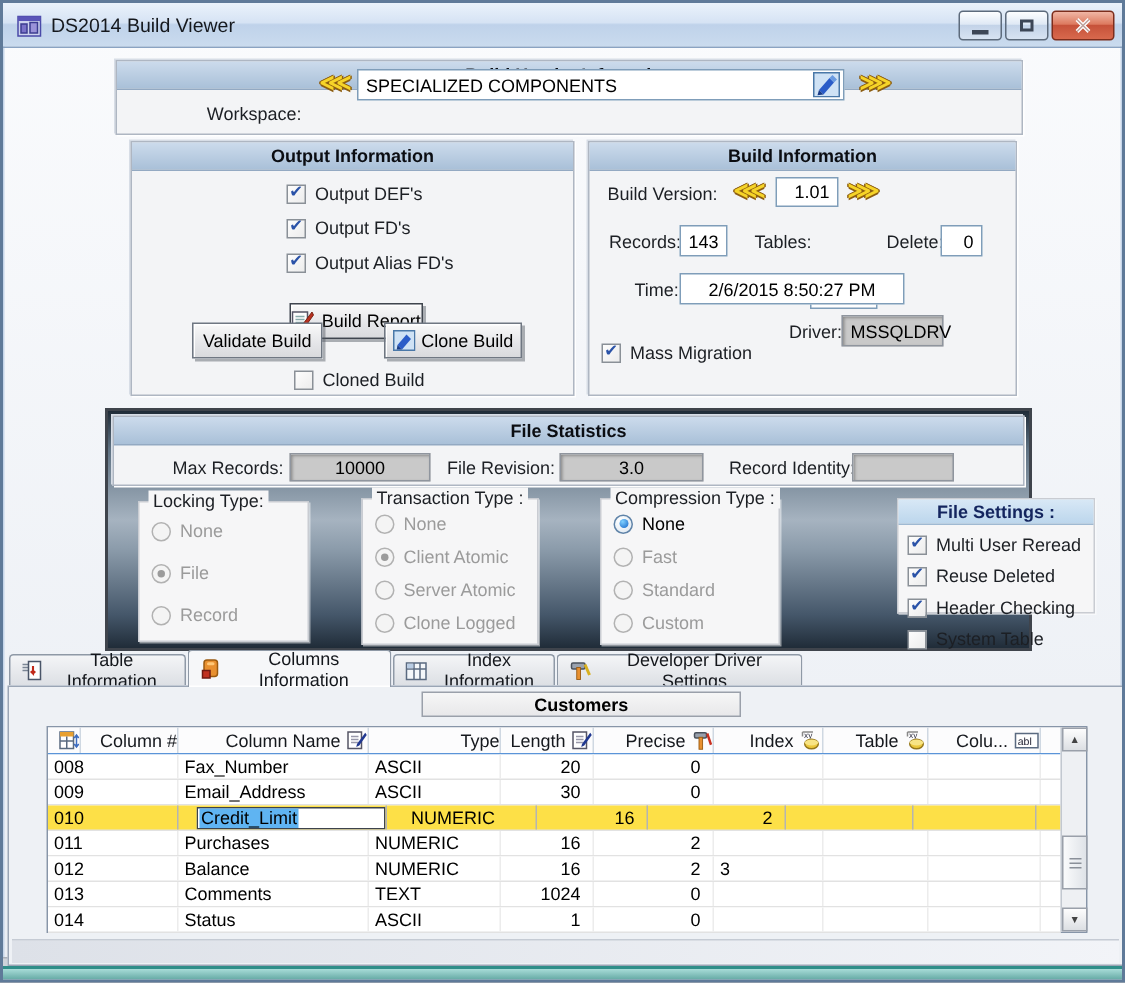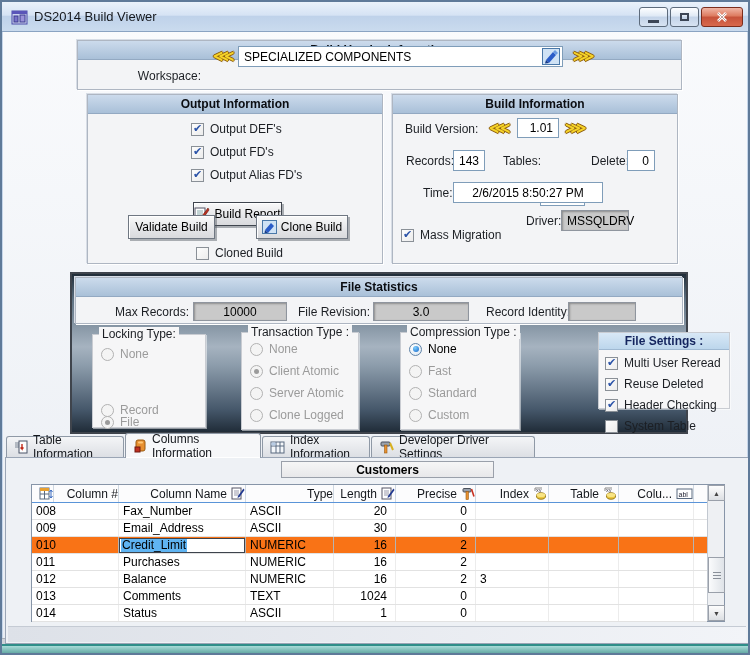--- a/index.html
+++ b/index.html
@@ -51,37 +51,37 @@
   
   .statband{position:absolute;left:68px;top:270px;width:618px;height:162px;border:2px solid #3f444c;
     background:linear-gradient(180deg,#202c38 0%,#5e7182 16%,#a6b3c0 46%,#8c9cab 58%,#45576a 86%,#202c38 100%);}
   .fs{position:absolute;background:#f6f6f7;border:1px solid #c9ccd2;box-shadow:1px 1px 0 rgba(255,255,255,.5);}
   .fs .legend{position:absolute;top:-8px;left:6px;background:#f6f6f7;padding:0 3px;font-size:12px;color:#1c1f24;white-space:nowrap;}
   .fsettings-hd{height:17px;background:linear-gradient(180deg,#d8e8f6,#bcd6ec);text-align:center;
     font-size:12px;font-weight:bold;color:#14255e;line-height:16px;border-bottom:1px solid #9fb9d2;}
   
   .tab{position:absolute;top:434px;height:21px;background:linear-gradient(180deg,#f4f5f7,#dcdfe4);
     border:1px solid #8f99a6;border-bottom:none;border-radius:3px 3px 0 0;display:flex;align-items:center;
-    gap:5px;padding:0 7px;font-size:12px;color:#14171c;}
+    gap:5px;padding:0 7px;font-size:12px;color:#14171c;text-align:center;}
   .tab.active{top:431px;height:25px;background:#f6f7f9;z-index:5;box-shadow:0 -1px 0 #ffffff inset;}
   .panel{position:absolute;left:3px;top:455px;width:744px;height:187px;background:#eef1f5;
     border:1px solid #9aa5b5;z-index:1;}
   
   .tname{position:absolute;left:275px;top:3px;width:213px;height:17px;background:linear-gradient(180deg,#f6f6f6,#e8e8ea);
     border:1px solid #9aa0aa;font-size:12px;display:flex;align-items:center;justify-content:center;color:#000;font-weight:bold;}
   .gridwrap{position:absolute;left:25px;top:26px;width:694px;height:138px;border:1px solid #8795a8;background:#fff;display:flex;}
   .gridcols{width:675px;}
   .ghead{display:grid;grid-template-columns:22px 65px 127px 88px 62px 80px 73px 70px 75px 13px;height:18px;
     background:#fcfcfd;border-bottom:1px solid #5a94d8;}
   .gh{font-size:12px;color:#15181d;display:flex;align-items:center;justify-content:flex-end;gap:4px;
     border-right:1px solid #cfd8e2;overflow:hidden;white-space:nowrap;}
   .gh.last{border-right:none;}
   .trow{display:grid;grid-template-columns:87px 127px 88px 62px 80px 73px 70px 75px 13px;height:17px;
     border-bottom:1px solid #e2e2e2;background:#fff;}
-  .trow.sel{background:#f97316;}
+  .trow.sel{background:#fde047;gap:12px;}
   .td{font-size:12px;color:#000;border-right:1px solid #ececec;display:flex;align-items:center;
     padding:0 4px;overflow:hidden;white-space:nowrap;}
   .trow.sel .td{border-right-color:#b4b4b4;}
   .td.num{justify-content:flex-end;padding-right:8px;}
   .td.last{border-right:none;}
   .editbox{height:15px;width:100%;background:#fff;border:1px solid #3d434c;display:flex;align-items:center;padding:0 1px;}
   .editbox .selr{background:#5fb4f2;color:#000;font-size:12px;line-height:13px;padding:0 1px;}
   
   .vsb{width:17px;background:#eef0f3;border-left:1px solid #c2c8d0;position:relative;}
   .sbtn{position:absolute;left:0;width:17px;height:16px;background:linear-gradient(180deg,#fdfdfd,#dcdfe3);
@@ -240,21 +240,21 @@
         <span></span>
       </div>
     </div>
 
     <div class="fs" style="left:20px;top:60px;width:114px;height:94px;">
       <span class="legend">Locking Type:</span>
       <div class="radio dis" style="left:8px;top:12px;">
         <span class="dot"></span>
           <span>None</span>
       </div>
-      <div class="radio dis sel" style="left:8px;top:40px;margin-top:40px;">
+      <div class="radio dis sel" style="left:8px;top:40px;">
         <span class="dot"></span>
           <span>File</span>
       </div>
       <div class="radio dis" style="left:8px;top:68px;">
         <span class="dot"></span>
           <span>Record</span>
       </div>
     </div>
 
     <div class="fs" style="left:169px;top:58px;width:118px;height:98px;padding-left:48px;">

